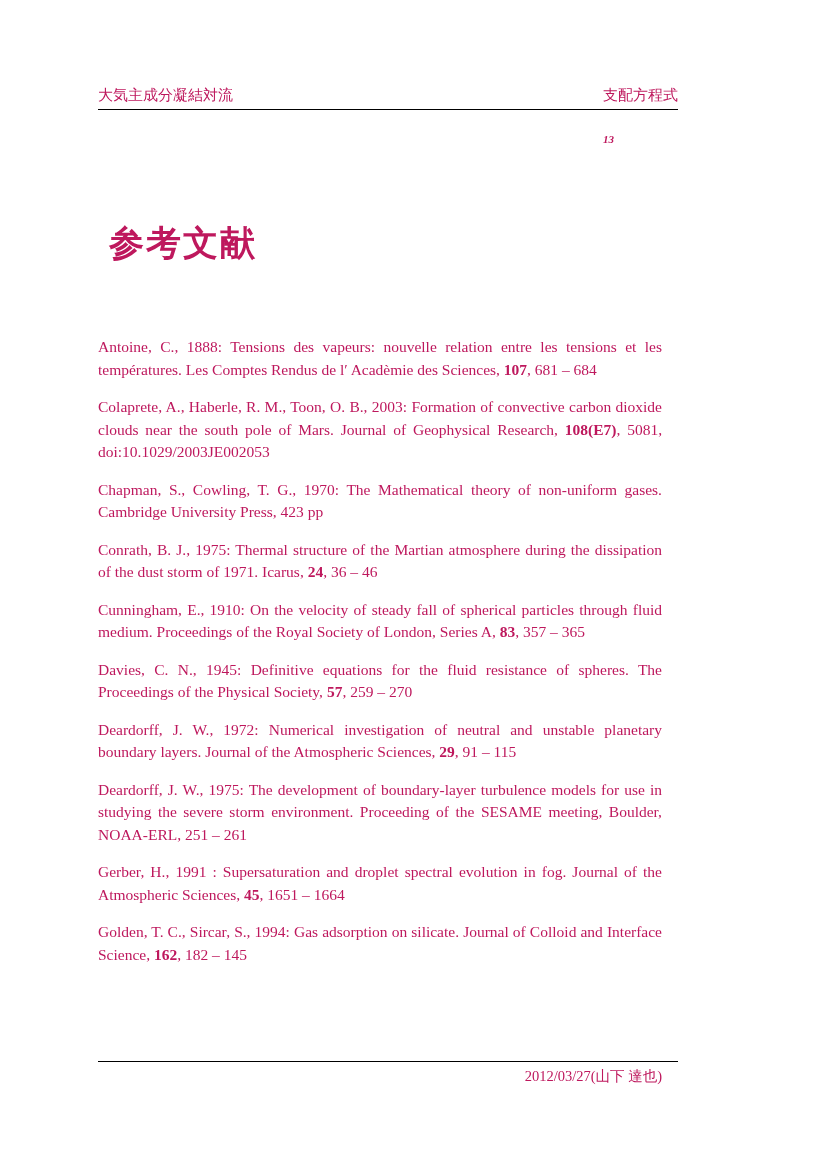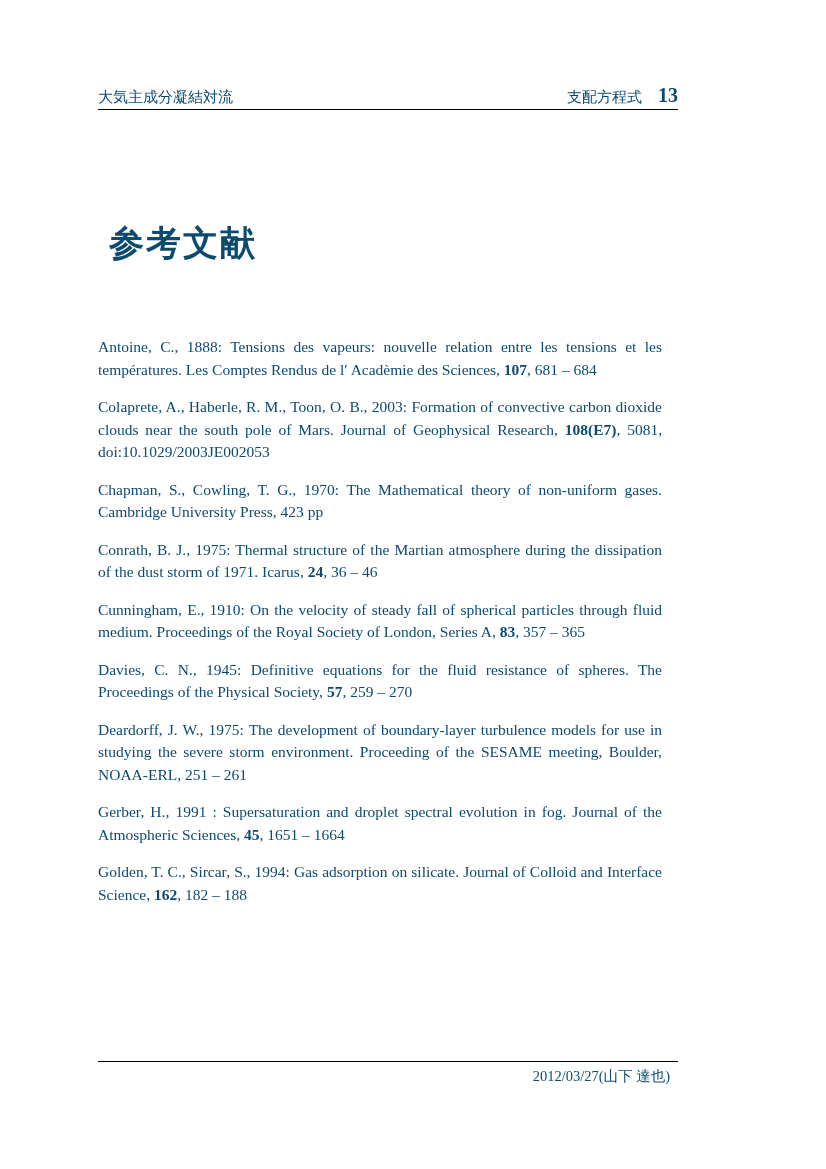--- a/index.html
+++ b/index.html
@@ -5,46 +5,48 @@
   html, body {
     margin: 0;
     padding: 0;
     background: #ffffff;
   }
   .page {
     position: relative;
     width: 826px;
     height: 1169px;
     background: #ffffff;
-    color: #0c4a6e;
+    color: #be185d;
     font-family: "Liberation Serif", serif;
     overflow: hidden;
   }
   
   .header {
     position: absolute;
     top: 86px;
     left: 98px;
     width: 580px;
     display: flex;
     justify-content: space-between;
     align-items: baseline;
     font-family: "Liberation Sans", "DejaVu Sans", sans-serif;
     font-size: 15px;
     line-height: 18px;
   }
   .header-right {
     display: flex;
     align-items: baseline;
-    gap: 16px;
+    gap: 26px;
+    flex-direction: column;
   }
   .page-number {
     font-family: "Liberation Serif", serif;
     font-weight: bold;
-    font-size: 20px;
+    font-size: 11px;
+    font-style: italic;
   }
   .header-rule {
     position: absolute;
     top: 109px;
     left: 98px;
     width: 580px;
     height: 1px;
     background: #000000;
   }
   
@@ -84,21 +86,21 @@
     position: absolute;
     top: 1061px;
     left: 98px;
     width: 580px;
     height: 1px;
     background: #000000;
   }
   .footer {
     position: absolute;
     top: 1066px;
-    left: 90px;
+    left: 82px;
     width: 580px;
     text-align: right;
     font-family: "Liberation Serif", serif;
     font-size: 14.5px;
     line-height: 20px;
   }
 </style>
 </head>
 <body>
 
@@ -115,23 +117,24 @@
 
   <h1 class="section-title">参考文献</h1>
 
   <div class="refs" id="refs">
       <p class="ref"><span>Antoine, C., 1888: Tensions des vapeurs: nouvelle relation entre les tensions et les températures. Les Comptes Rendus de l′ Acadèmie des Sciences, </span><span class="seg-bold">107</span><span>, 681 – 684</span></p>
       <p class="ref"><span>Colaprete, A., Haberle, R. M., Toon, O. B., 2003: Formation of convective carbon dioxide clouds near the south pole of Mars. Journal of Geophysical Research, </span><span class="seg-bold">108(E7)</span><span>, 5081, doi:10.1029/2003JE002053</span></p>
       <p class="ref"><span>Chapman, S., Cowling, T. G., 1970: The Mathematical theory of non-uniform gases. Cambridge University Press, 423 pp</span></p>
       <p class="ref"><span>Conrath, B. J., 1975: Thermal structure of the Martian atmosphere during the dissipation of the dust storm of 1971. Icarus, </span><span class="seg-bold">24</span><span>, 36 – 46</span></p>
       <p class="ref"><span>Cunningham, E., 1910: On the velocity of steady fall of spherical particles through fluid medium. Proceedings of the Royal Society of London, Series A, </span><span class="seg-bold">83</span><span>, 357 – 365</span></p>
       <p class="ref"><span>Davies, C. N., 1945: Definitive equations for the fluid resistance of spheres. The Proceedings of the Physical Society, </span><span class="seg-bold">57</span><span>, 259 – 270</span></p>
+      <p class="ref"><span>Deardorff, J. W., 1972: Numerical investigation of neutral and unstable planetary boundary layers. Journal of the Atmospheric Sciences, </span><span class="seg-bold">29</span><span>, 91 – 115</span></p>
       <p class="ref"><span>Deardorff, J. W., 1975: The development of boundary-layer turbulence models for use in studying the severe storm environment. Proceeding of the SESAME meeting, Boulder, NOAA-ERL, 251 – 261</span></p>
       <p class="ref"><span>Gerber, H., 1991 : Supersaturation and droplet spectral evolution in fog. Journal of the Atmospheric Sciences, </span><span class="seg-bold">45</span><span>, 1651 – 1664</span></p>
-      <p class="ref"><span>Golden, T. C., Sircar, S., 1994: Gas adsorption on silicate. Journal of Colloid and Interface Science, </span><span class="seg-bold">162</span><span>, 182 – 188</span></p>
+      <p class="ref"><span>Golden, T. C., Sircar, S., 1994: Gas adsorption on silicate. Journal of Colloid and Interface Science, </span><span class="seg-bold">162</span><span>, 182 – 145</span></p>
     </div>
 
   <div class="footer-rule"></div>
   <div class="footer">
     <span>2012/03/27(山下 達也)</span>
   </div>
 
 </div>
 
 </body></html>

